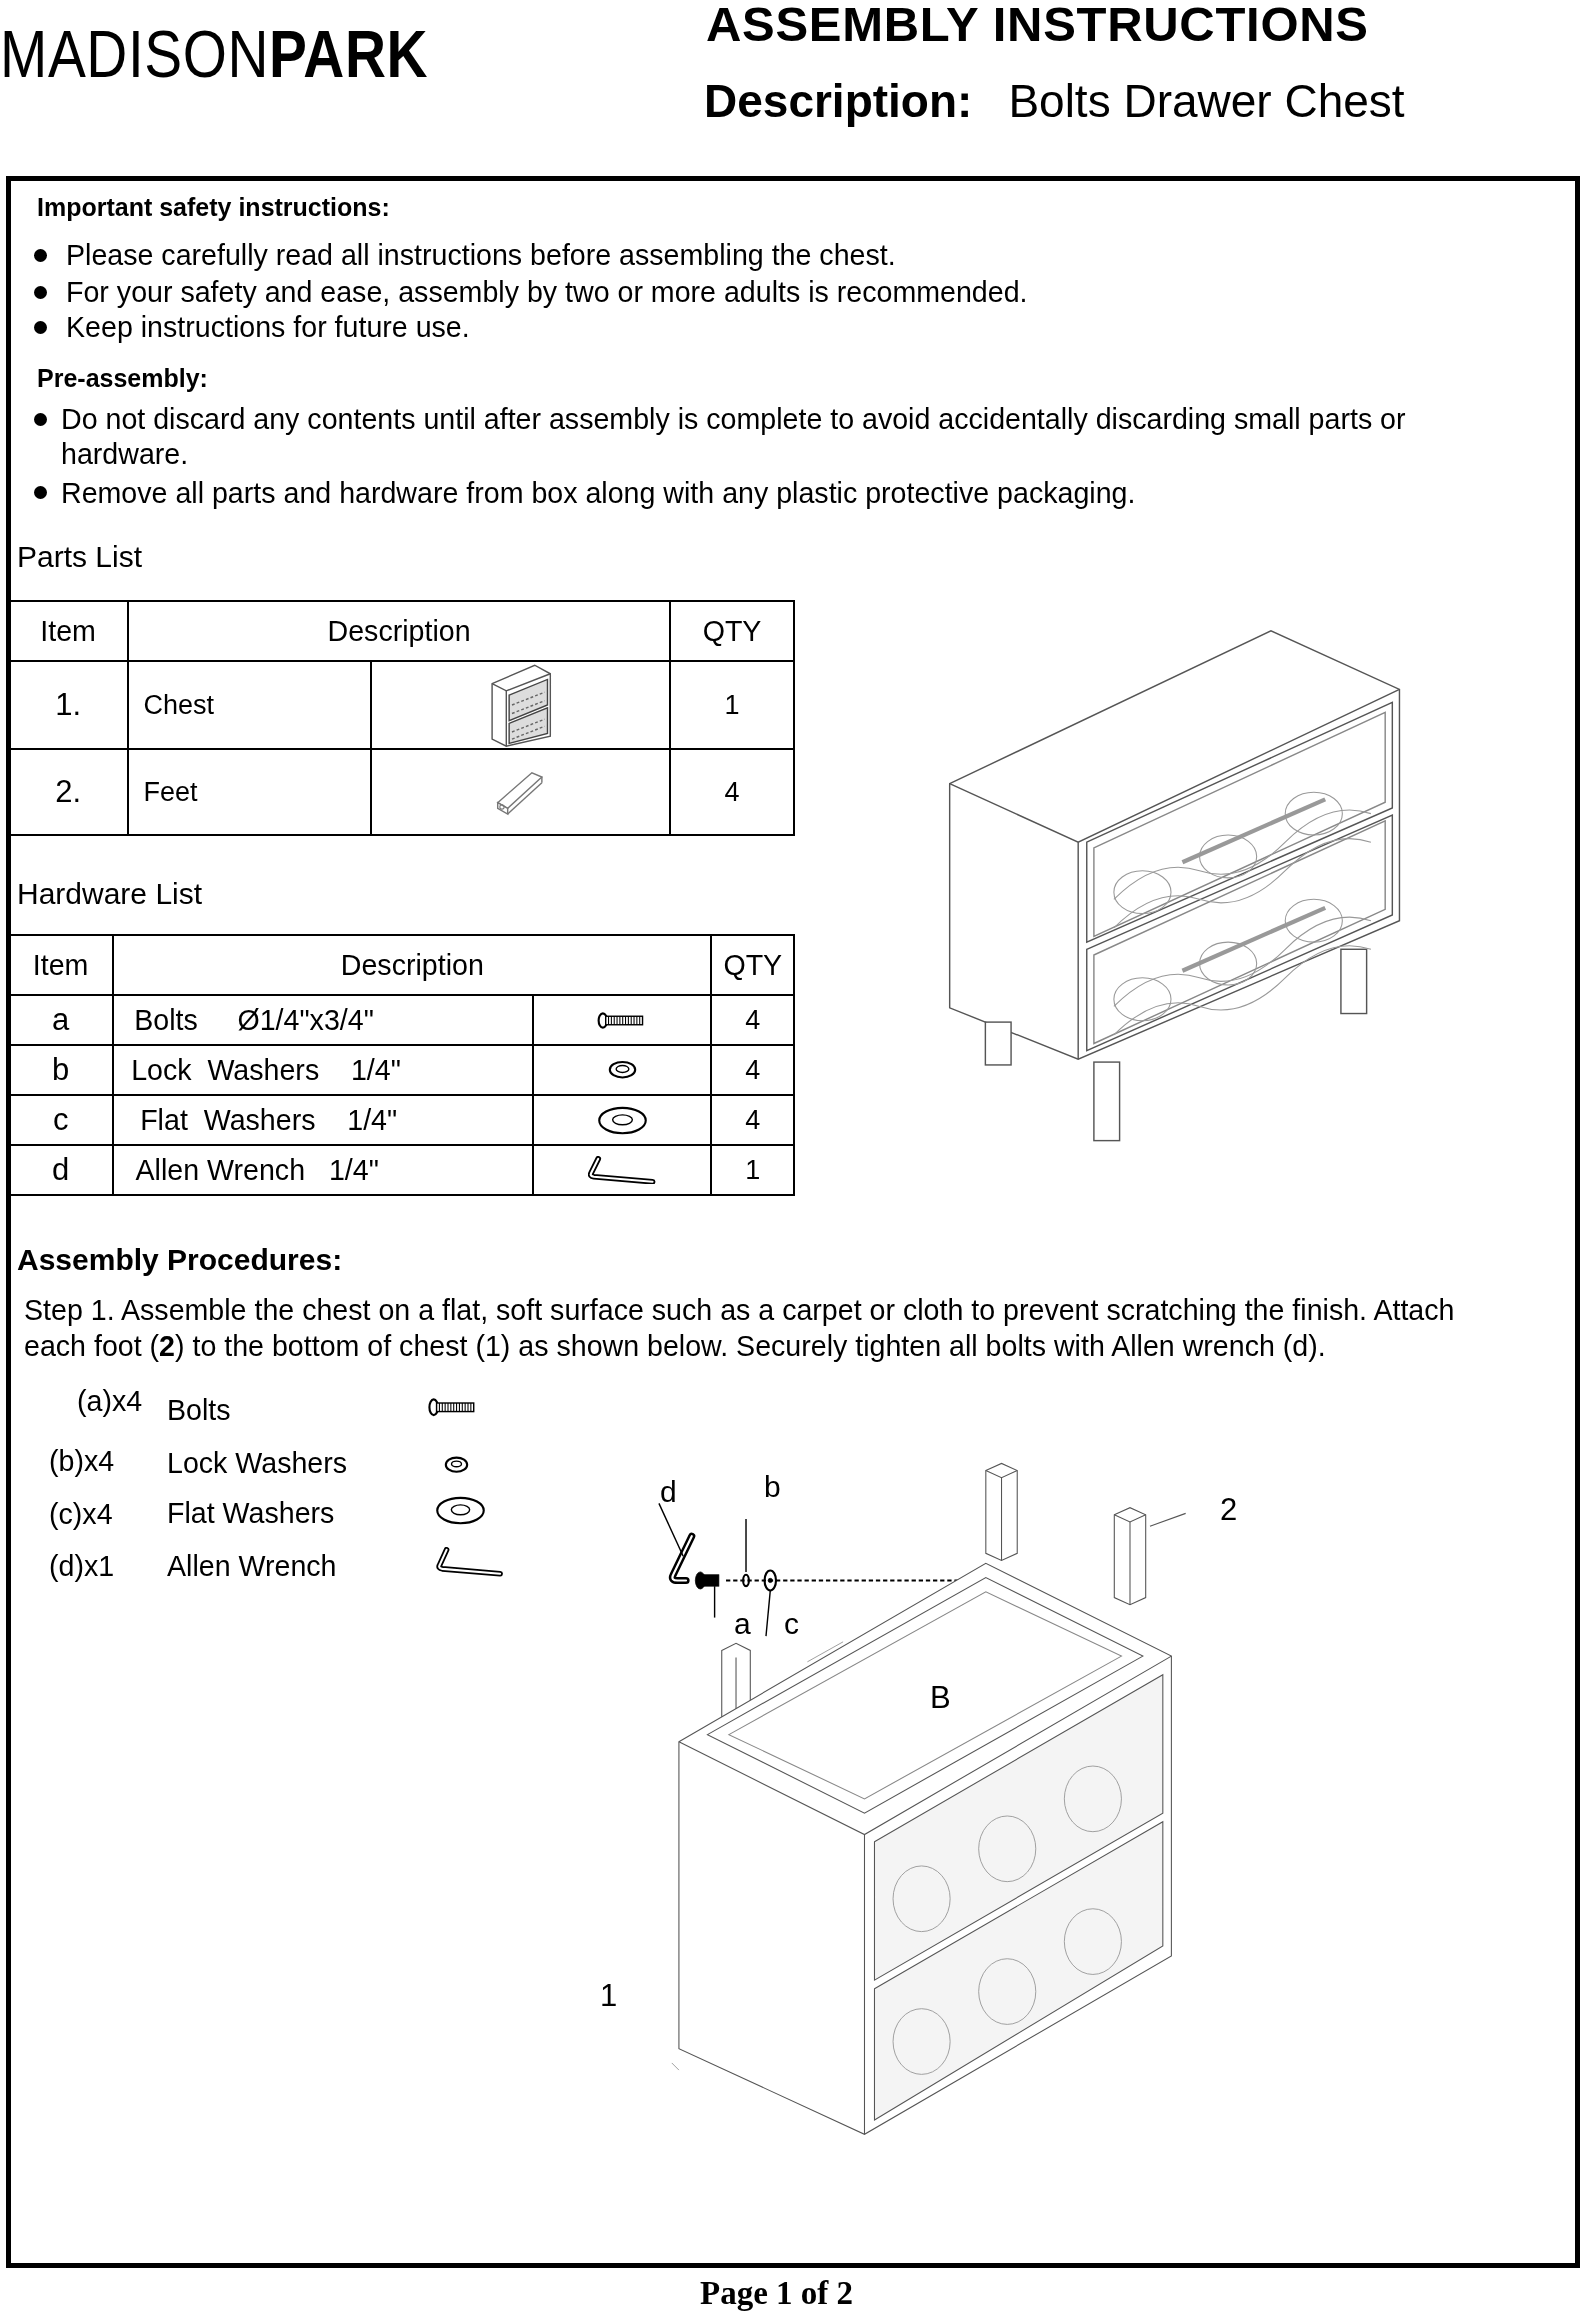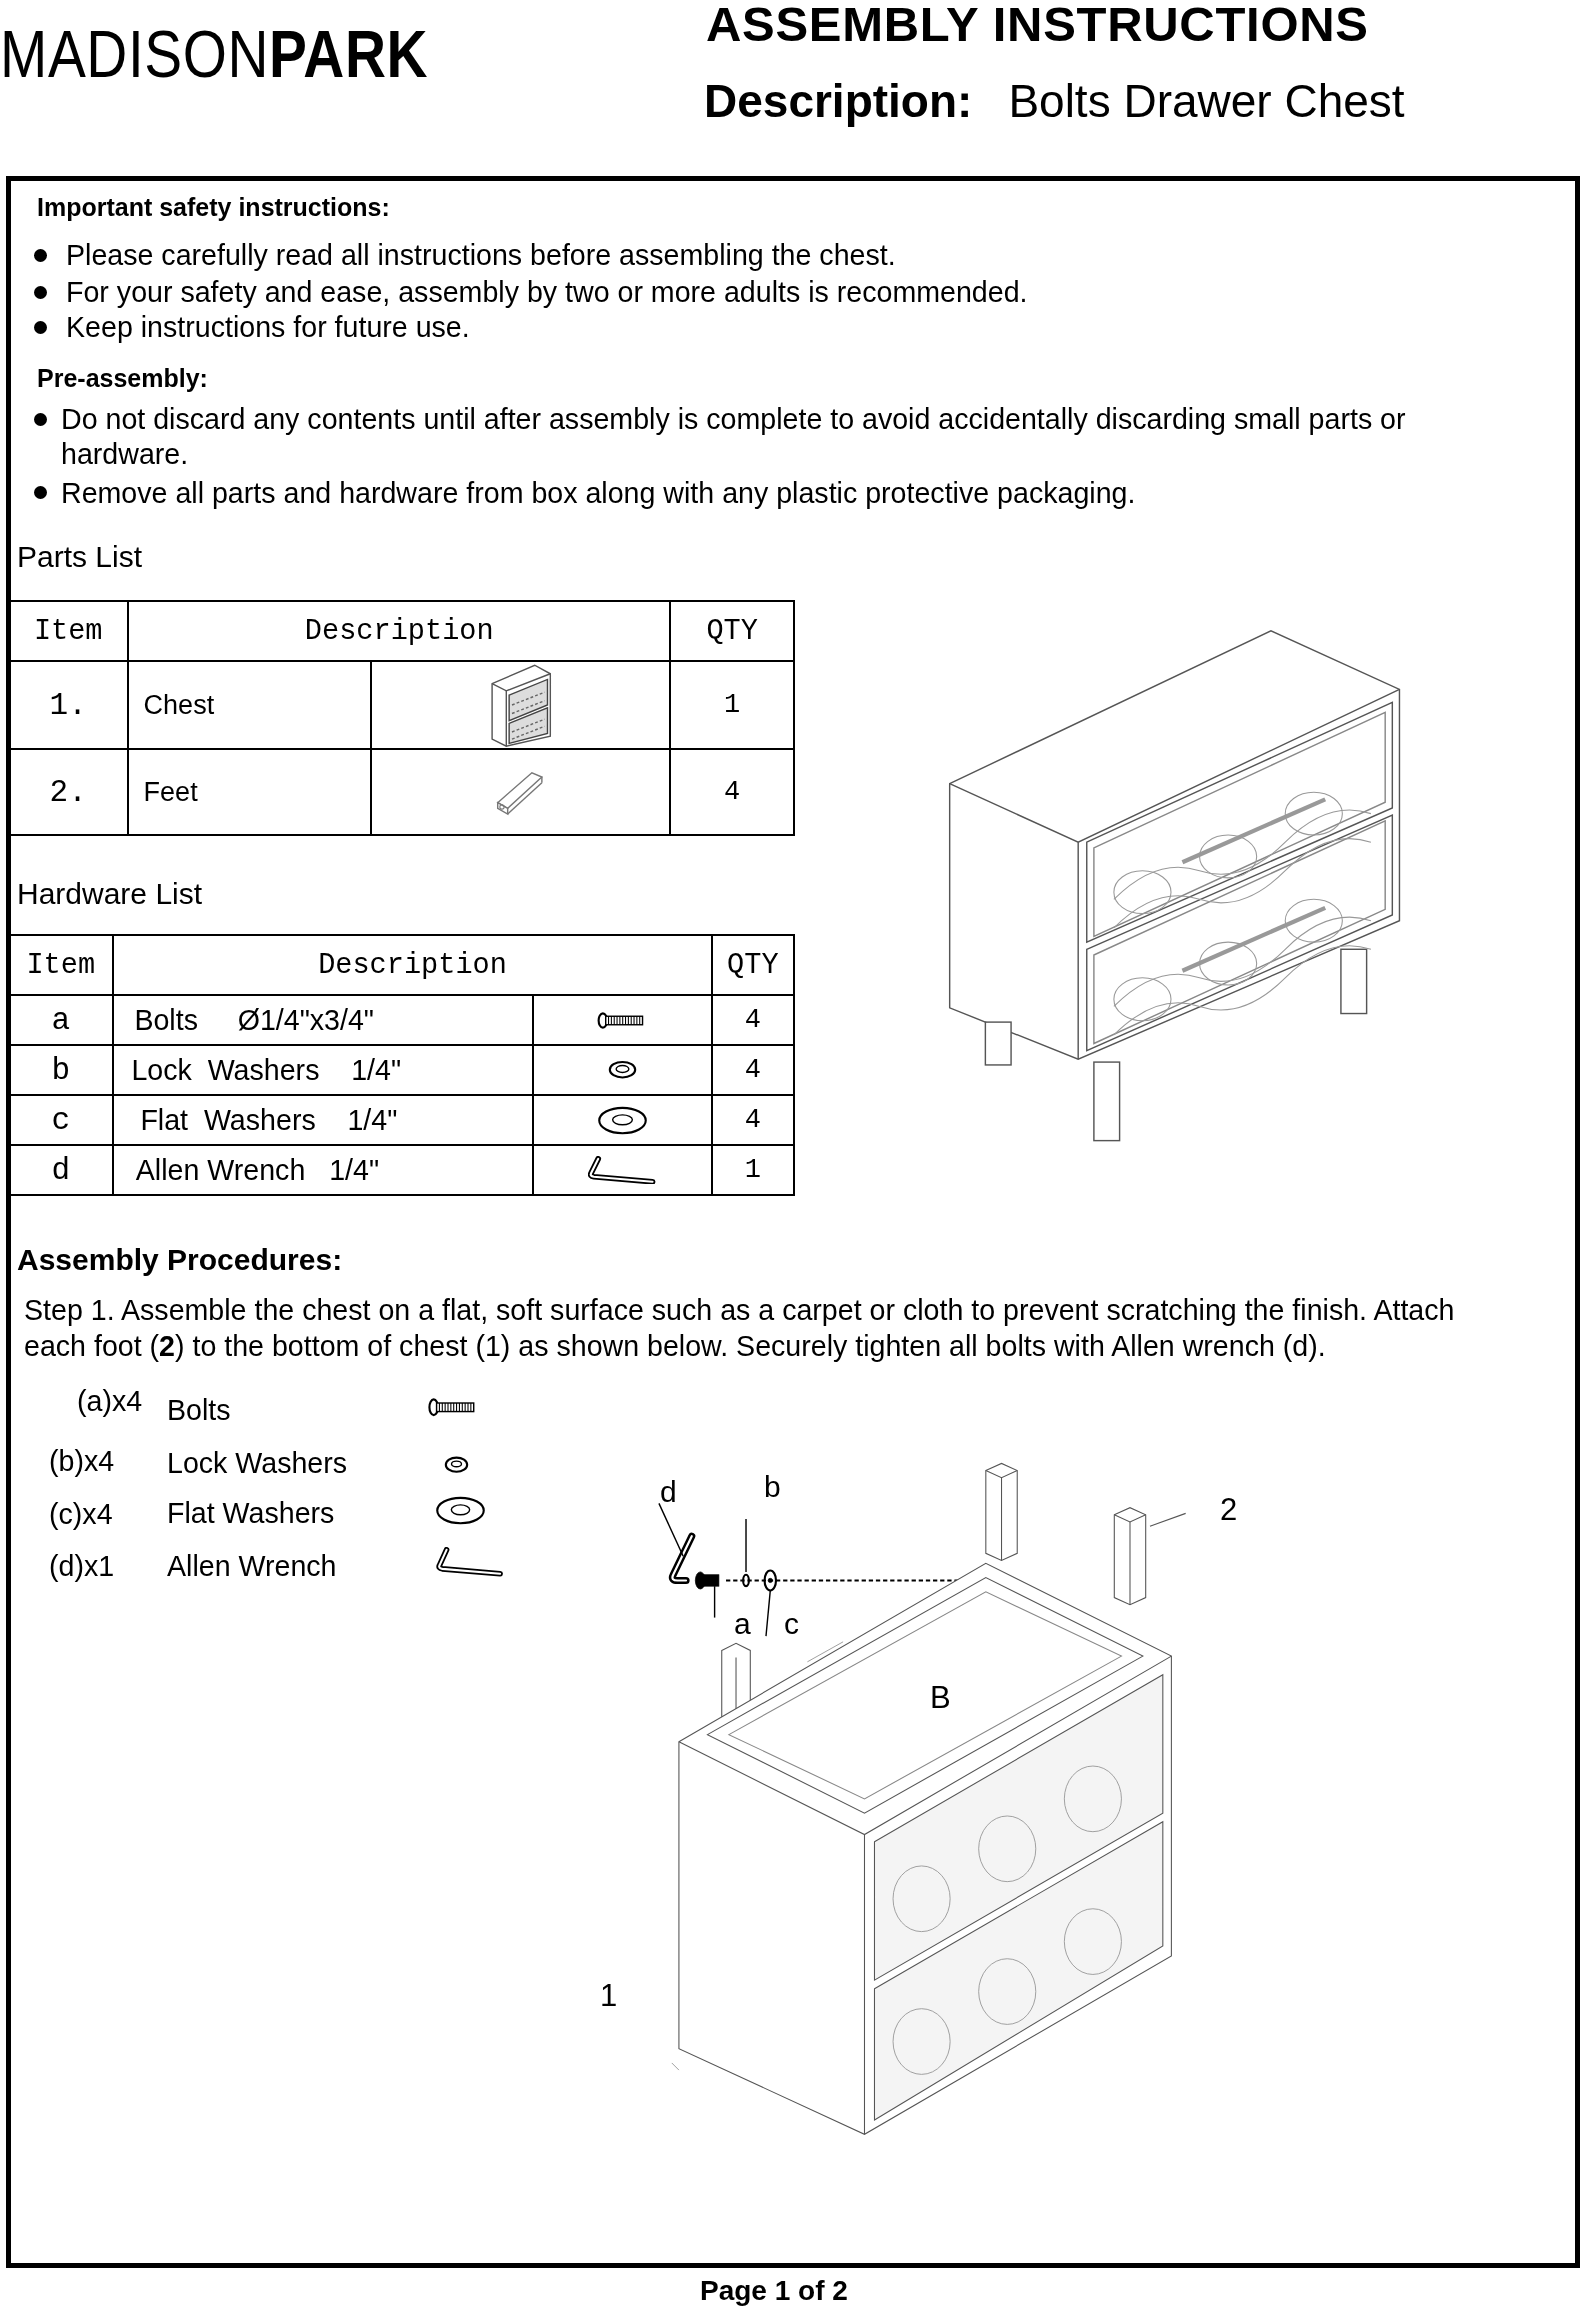--- a/index.html
+++ b/index.html
@@ -10,22 +10,22 @@
   .brand .bold { font-weight:700; }
   .title { left:706px; top:-4.3px; font-size:49px; font-weight:700; white-space:nowrap; letter-spacing:0.7px; }
   .desc { left:704px; top:74px; font-size:46px; white-space:nowrap; }
   .desc b { font-weight:700; margin-right:36px; }
   .frame { left:5.7px; top:176px; width:1574px; height:2092px; border:5px solid #000; box-sizing:border-box; }
   .h-bold { font-weight:700; font-size:25px; }
   .txt { font-size:28.6px; white-space:nowrap; }
   .bullet { position:absolute; width:13px; height:13px; border-radius:50%; background:#000; }
   table.grid { position:absolute; border-collapse:collapse; font-size:28.6px; }
   table.grid td { border:2.9px solid #000; padding:0; height:100%; }
-  .c { text-align:center;font-family:Liberation Mono, monospace; }
-  .pfoot { left:700px; top:2275px; font-size:28px; font-weight:700; white-space:nowrap; }
+  .c { text-align:center; }
+  .pfoot { left:700px; top:2275px; font-size:33px; font-weight:700; white-space:nowrap;font-family:Liberation Serif, serif; }
   svg { display:block; }
 </style>
 </head>
 <body>
 
 <div class="abs brand">
   <span class="light">MADISON</span><span class="bold">PARK</span>
 </div>
 <div class="abs title">ASSEMBLY  INSTRUCTIONS</div>
 <div class="abs desc">

